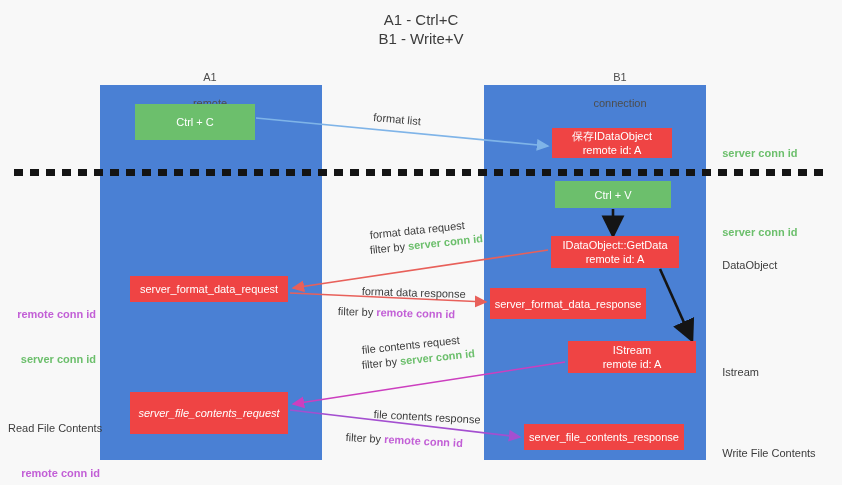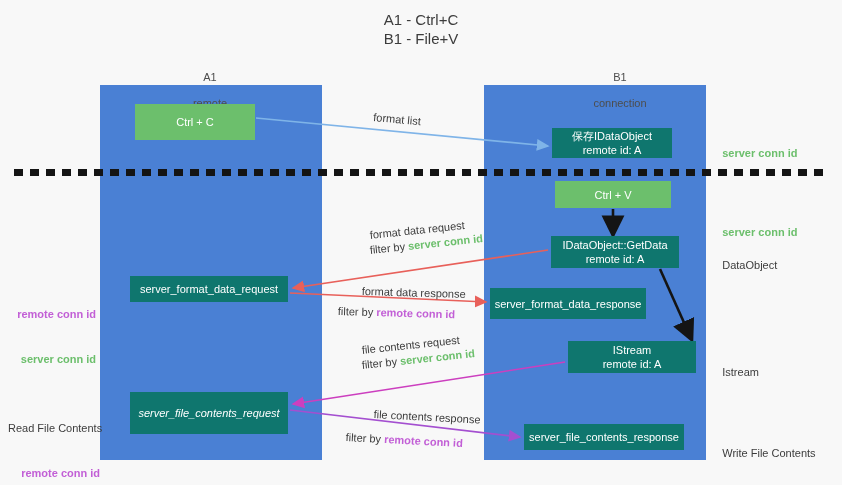--- a/index.html
+++ b/index.html
@@ -38,21 +38,21 @@
   }
 
   
   .node{
     position:absolute;display:flex;flex-direction:column;
     align-items:center;justify-content:center;
     color:#ffffff;font-size:11px;line-height:14px;text-align:center;
     white-space:pre-line;box-sizing:border-box;padding:3px 6px;
   }
   .node.green{background:#6cbf6c;}
-  .node.orange{background:#0f766e;}
+  .node.orange{background:#ef4444;}
 
   #n-ctrl-c{left:135px;top:104px;width:120px;height:36px;}
   #n-save-ido{left:552px;top:128px;width:120px;height:30px;}
   #n-ctrl-v{left:555px;top:181px;width:116px;height:27px;}
   #n-getdata{left:551px;top:236px;width:128px;height:32px;}
   #n-fmt-req{left:130px;top:276px;width:158px;height:26px;}
   #n-fmt-res{left:490px;top:288px;width:156px;height:31px;}
   #n-istream{left:568px;top:341px;width:128px;height:32px;}
   #n-file-req{left:130px;top:392px;width:158px;height:42px;font-style:italic;}
   #n-file-res{left:524px;top:424px;width:160px;height:26px;}
@@ -93,21 +93,21 @@
   #l-fcres-2{left:346px;top:430px;transform:rotate(3deg);}
 
   svg.edges{position:absolute;left:0;top:0;width:842px;height:485px;overflow:visible;}
 </style>
 </head>
 <body>
 
 <div id="diagram">
 
   <div class="title">A1 - Ctrl+C
-B1 - File+V</div>
+B1 - Write+V</div>
 
   <div class="lane" id="lane-a1"></div>
   <div class="lane" id="lane-b1"></div>
 
   <div class="col-head" id="head-a1">
     <div>A1</div>
     <div>remote</div>
   </div>
   <div class="col-head" id="head-b1">
     <div>B1</div>

